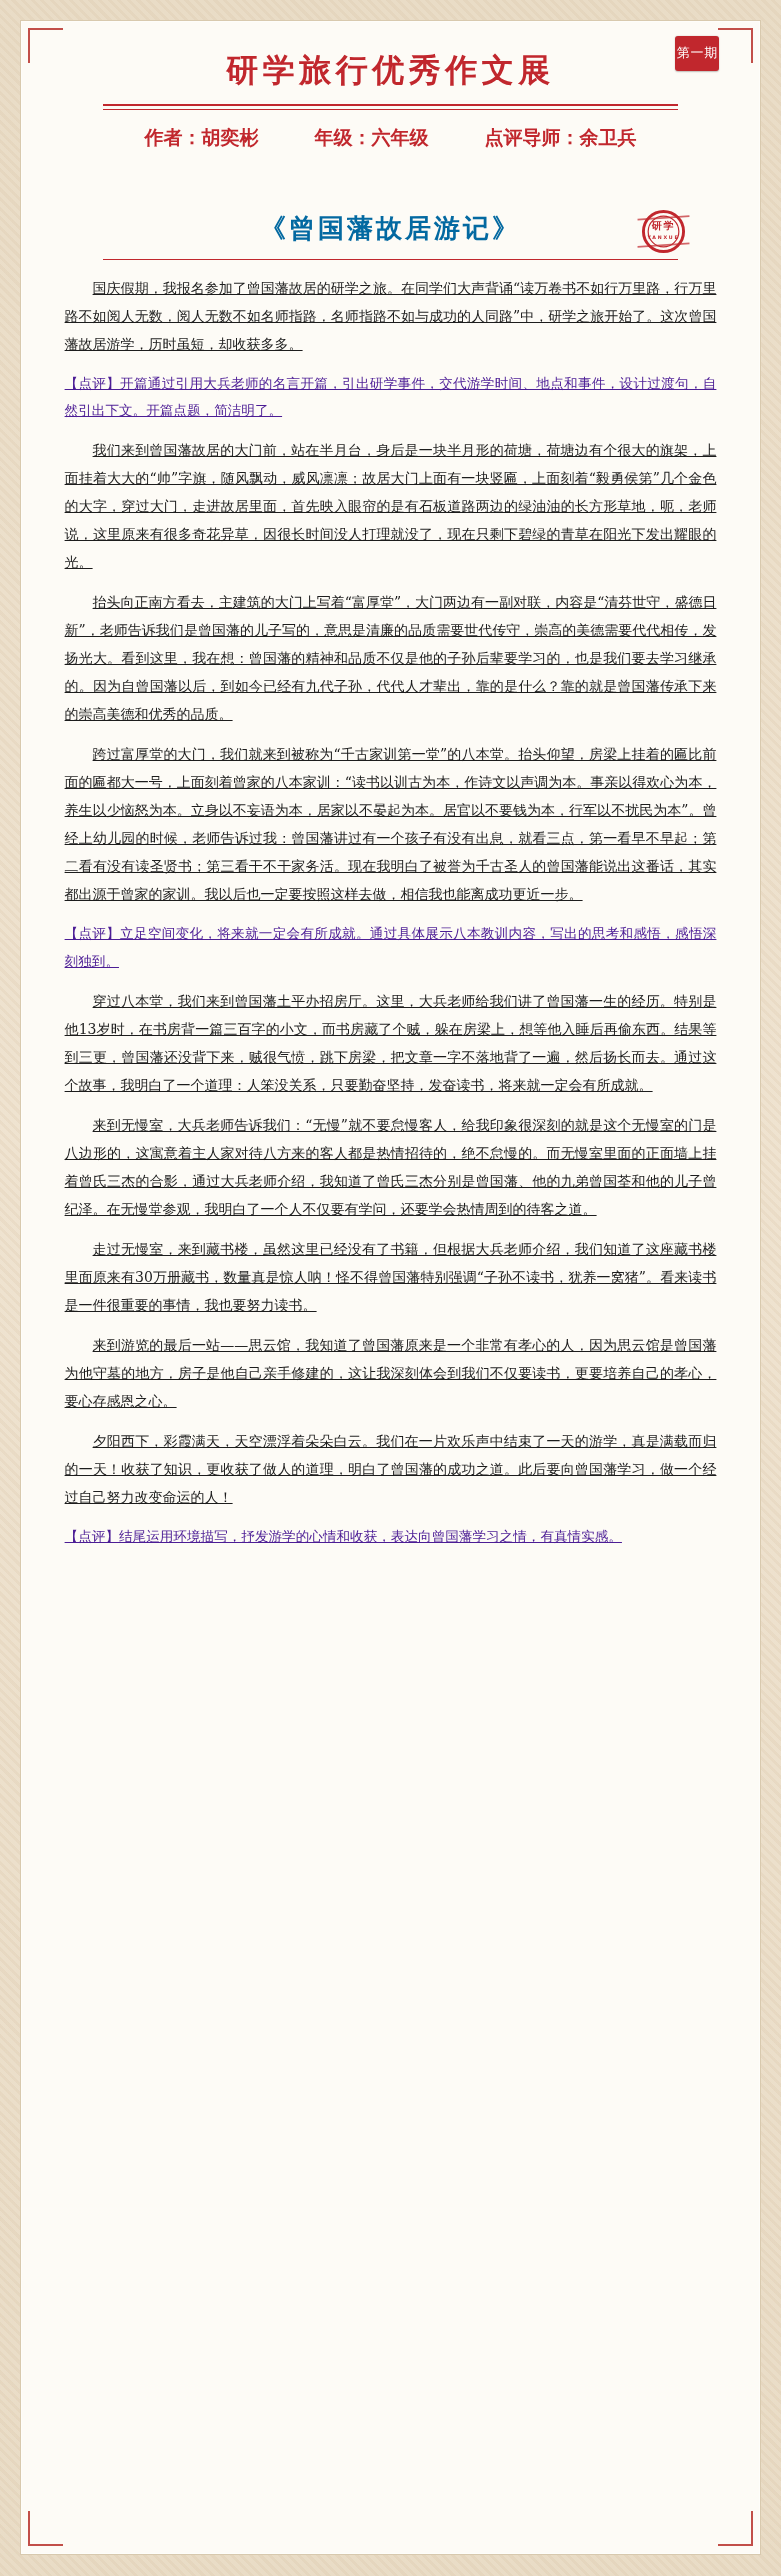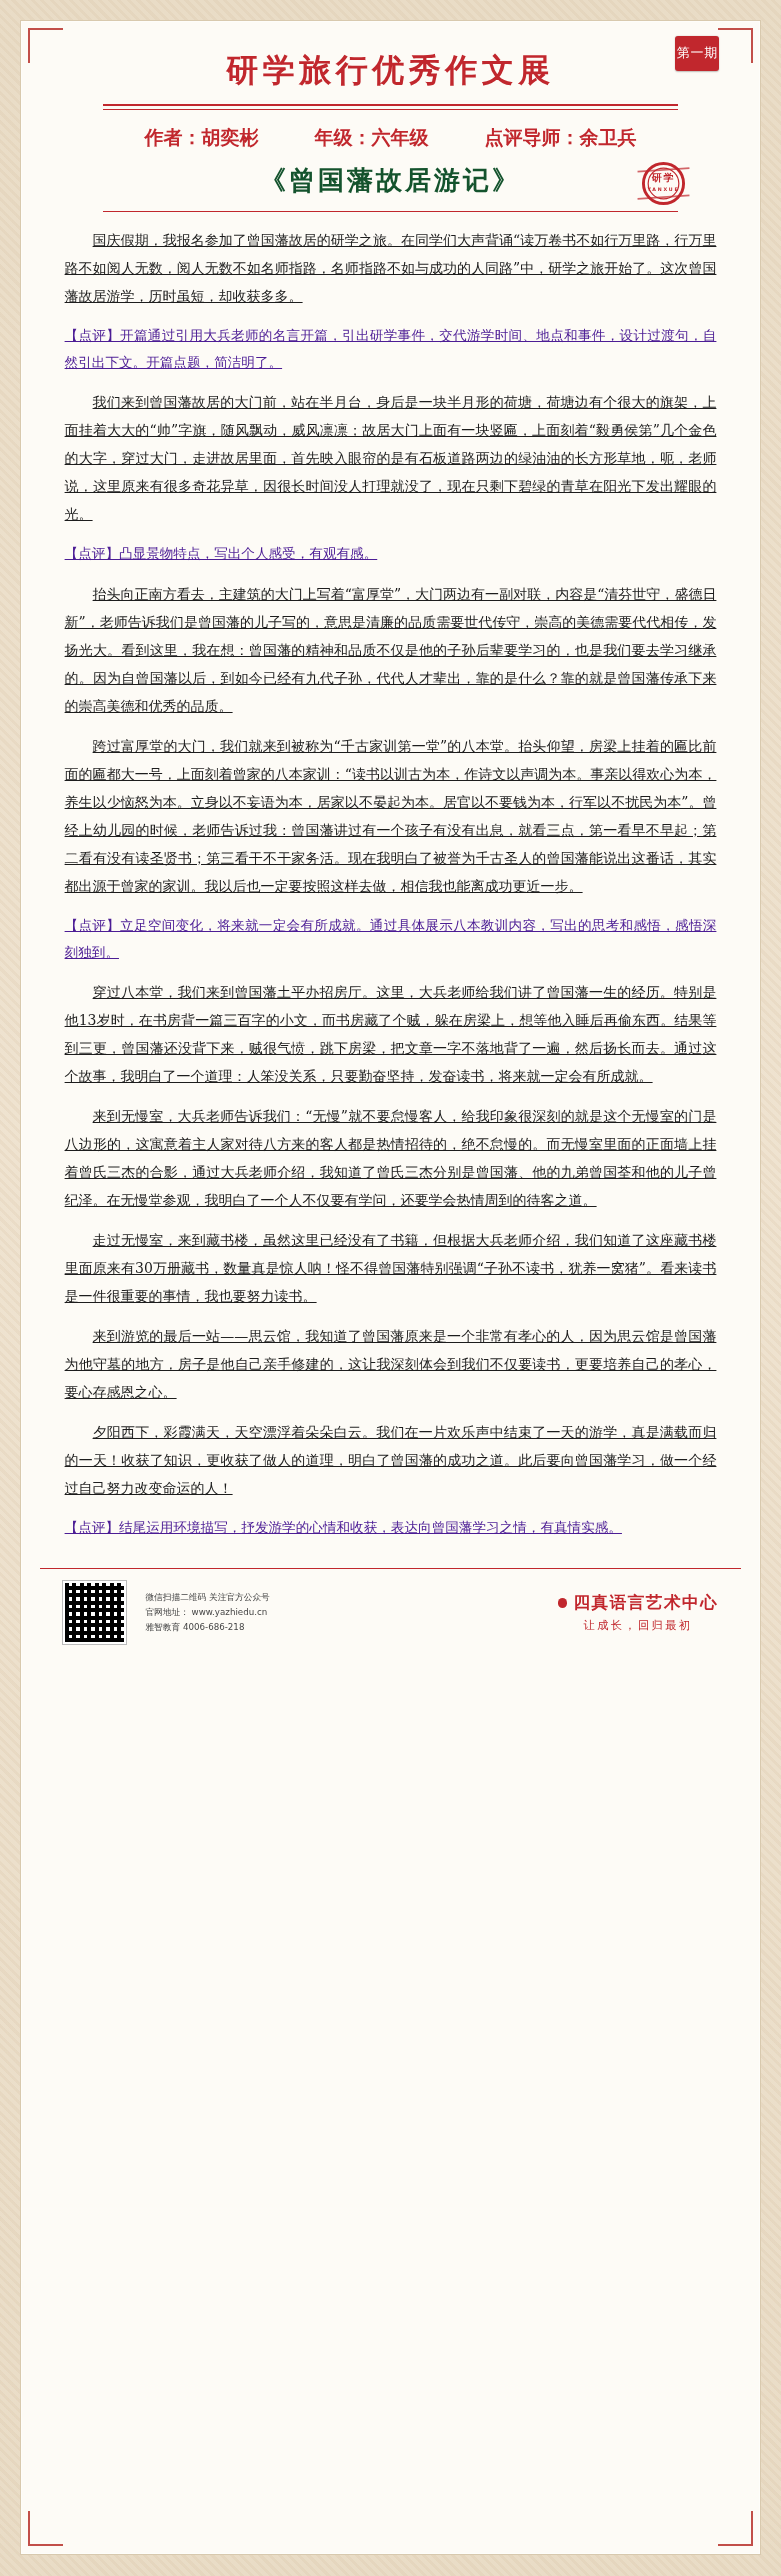--- a/index.html
+++ b/index.html
@@ -77,27 +77,28 @@
     justify-content:center;
     gap:56px;
     color:#c1272d;
     font-family:"DejaVu Serif","Liberation Serif",serif;
     font-weight:bold;
     font-size:19px;
     padding:15px 0 7.5px 0;
   }
   .article-title{
     text-align:center;
-    color:#14532d;
+    color:#0369a1;
     font-family:"DejaVu Serif","Liberation Serif",serif;
     font-weight:bold;
     font-size:26px;
     letter-spacing:3px;
     padding:4.5px 0 10.6px 0;
     position:relative;
+    margin-top:48px;
   }
   .stamp{
     position:absolute;
     right:26px;
     top:-4.5px;
     width:59px;height:59px;
   }
   .rule-under-title{
     margin:3px 41px 0 41px;
     border-top:1.5px solid #c1272d;
@@ -203,43 +204,27 @@
           <line x1="6" y1="76" x2="94" y2="70" stroke="#c1272d" stroke-width="3" opacity=".7"></line>
         </svg>
       </div>
       <div class="rule-under-title"></div>
     </div>
 
     <div class="body">
       <p class="para">国庆假期，我报名参加了曾国藩故居的研学之旅。在同学们大声背诵“读万卷书不如行万里路，行万里路不如阅人无数，阅人无数不如名师指路，名师指路不如与成功的人同路”中，研学之旅开始了。这次曾国藩故居游学，历时虽短，却收获多多。</p>
       <p class="comment">【点评】开篇通过引用大兵老师的名言开篇，引出研学事件，交代游学时间、地点和事件，设计过渡句，自然引出下文。开篇点题，简洁明了。</p>
       <p class="para">我们来到曾国藩故居的大门前，站在半月台，身后是一块半月形的荷塘，荷塘边有个很大的旗架，上面挂着大大的“帅”字旗，随风飘动，威风凛凛；故居大门上面有一块竖匾，上面刻着“毅勇侯第”几个金色的大字，穿过大门，走进故居里面，首先映入眼帘的是有石板道路两边的绿油油的长方形草地，呃，老师说，这里原来有很多奇花异草，因很长时间没人打理就没了，现在只剩下碧绿的青草在阳光下发出耀眼的光。</p>
-      <p class="comment">【点评】凸显景物特点，写出个人感受，有观有感。</p>
       <p class="para">抬头向正南方看去，主建筑的大门上写着“富厚堂”，大门两边有一副对联，内容是“清芬世守，盛德日新”，老师告诉我们是曾国藩的儿子写的，意思是清廉的品质需要世代传守，崇高的美德需要代代相传，发扬光大。看到这里，我在想：曾国藩的精神和品质不仅是他的子孙后辈要学习的，也是我们要去学习继承的。因为自曾国藩以后，到如今已经有九代子孙，代代人才辈出，靠的是什么？靠的就是曾国藩传承下来的崇高美德和优秀的品质。</p>
       <p class="para">跨过富厚堂的大门，我们就来到被称为“千古家训第一堂”的八本堂。抬头仰望，房梁上挂着的匾比前面的匾都大一号，上面刻着曾家的八本家训：“读书以训古为本，作诗文以声调为本。事亲以得欢心为本，养生以少恼怒为本。立身以不妄语为本，居家以不晏起为本。居官以不要钱为本，行军以不扰民为本”。曾经上幼儿园的时候，老师告诉过我：曾国藩讲过有一个孩子有没有出息，就看三点，第一看早不早起；第二看有没有读圣贤书；第三看干不干家务活。现在我明白了被誉为千古圣人的曾国藩能说出这番话，其实都出源于曾家的家训。我以后也一定要按照这样去做，相信我也能离成功更近一步。</p>
       <p class="comment">【点评】立足空间变化，将来就一定会有所成就。通过具体展示八本教训内容，写出的思考和感悟，感悟深刻独到。</p>
       <p class="para">穿过八本堂，我们来到曾国藩土平办招房厅。这里，大兵老师给我们讲了曾国藩一生的经历。特别是他13岁时，在书房背一篇三百字的小文，而书房藏了个贼，躲在房梁上，想等他入睡后再偷东西。结果等到三更，曾国藩还没背下来，贼很气愤，跳下房梁，把文章一字不落地背了一遍，然后扬长而去。通过这个故事，我明白了一个道理：人笨没关系，只要勤奋坚持，发奋读书，将来就一定会有所成就。</p>
       <p class="para">来到无慢室，大兵老师告诉我们：“无慢”就不要怠慢客人，给我印象很深刻的就是这个无慢室的门是八边形的，这寓意着主人家对待八方来的客人都是热情招待的，绝不怠慢的。而无慢室里面的正面墙上挂着曾氏三杰的合影，通过大兵老师介绍，我知道了曾氏三杰分别是曾国藩、他的九弟曾国荃和他的儿子曾纪泽。在无慢堂参观，我明白了一个人不仅要有学问，还要学会热情周到的待客之道。</p>
       <p class="para">走过无慢室，来到藏书楼，虽然这里已经没有了书籍，但根据大兵老师介绍，我们知道了这座藏书楼里面原来有30万册藏书，数量真是惊人呐！怪不得曾国藩特别强调“子孙不读书，犹养一窝猪”。看来读书是一件很重要的事情，我也要努力读书。</p>
       <p class="para">来到游览的最后一站——思云馆，我知道了曾国藩原来是一个非常有孝心的人，因为思云馆是曾国藩为他守墓的地方，房子是他自己亲手修建的，这让我深刻体会到我们不仅要读书，更要培养自己的孝心，要心存感恩之心。</p>
       <p class="para">夕阳西下，彩霞满天，天空漂浮着朵朵白云。我们在一片欢乐声中结束了一天的游学，真是满载而归的一天！收获了知识，更收获了做人的道理，明白了曾国藩的成功之道。此后要向曾国藩学习，做一个经过自己努力改变命运的人！</p>
       <p class="comment">【点评】结尾运用环境描写，抒发游学的心情和收获，表达向曾国藩学习之情，有真情实感。</p>
     </div>
 
-    <div class="footer">
-      <div class="qr"></div>
-      <div class="footer-lines">
-        <div>微信扫描二维码 关注官方公众号</div>
-        <div>官网地址：  www.yazhiedu.cn</div>
-        <div>雅智教育   4006-686-218</div>
-      </div>
-      <div class="footer-right">
-        <div class="brand">
-          <span class="brand-dot"></span>
-          <span>四真语言艺术中心</span>
-        </div>
-        <div class="slogan">让成长，回归最初</div>
-      </div>
-    </div>
 
   </div>
 </div>
 
 
 </body></html>

